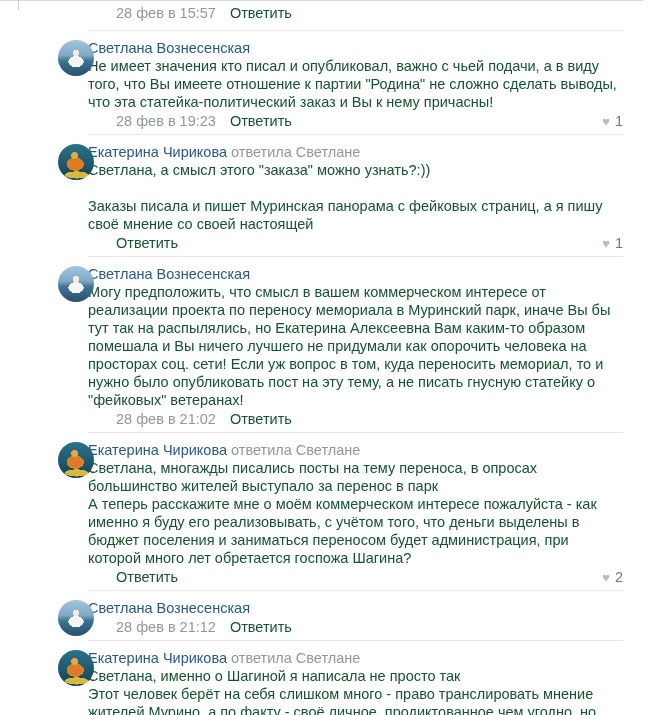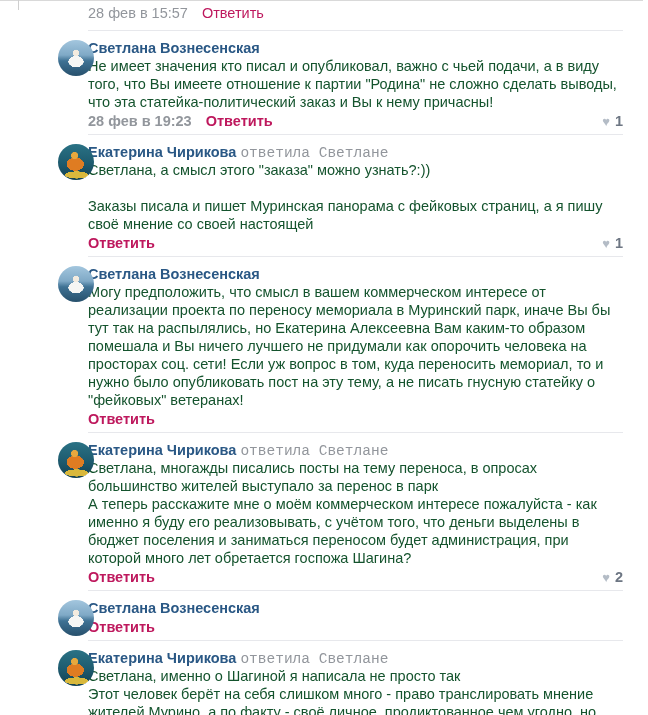--- a/index.html
+++ b/index.html
@@ -9,23 +9,23 @@
     font-family:"Liberation Sans",sans-serif;
     font-size:14.5px;color:#1c1c1e;
   }
   .top-line{position:absolute;top:0;left:0;width:643px;height:1px;background:#d9d9d9;}
   .notch{position:absolute;top:0;left:18px;width:1px;height:10px;background:#cfcfcf;}
 
   .feed{position:absolute;top:0;left:0;width:648px;}
 
   .pfooter{padding:4px 25px 0 88px;}
 
-  .footer-row{display:flex;align-items:center;height:19px;line-height:19px;}
+  .footer-row{display:flex;align-items:center;height:19px;line-height:19px;margin-left:28px;}
   .time{color:#92969c;margin-right:14px;cursor:pointer;}
-  .reply{color:#be185d;cursor:pointer;}
+  .reply{color:#14532d;cursor:pointer;}
   .likes{margin-left:auto;display:flex;align-items:center;color:#6d7683;cursor:pointer;}
   .heart{color:#b4bcc6;font-size:13px;margin-right:5px;line-height:19px;}
 
   .divider{height:1px;background:#e7e8ec;margin:7px 25px 0 88px;}
   .comment + .divider, .comment-divider{margin:3px 25px 0 88px;}
 
   .comment{position:relative;padding:8px 25px 0 88px;}
   .avatar{position:absolute;left:58px;top:9px;width:36px;height:36px;border-radius:50%;overflow:hidden;cursor:pointer;}
   .av-sveta{
     background:
@@ -34,24 +34,24 @@
       linear-gradient(180deg,#a3c6de 0%,#7fa9c6 42%,#3f7294 58%,#27506c 100%);
   }
   .av-katya{
     background:
       radial-gradient(circle at 46% 32%, #e7a83e 0 11%, rgba(0,0,0,0) 12%),
       radial-gradient(ellipse 34% 26% at 48% 56%, #df7c22 0 70%, rgba(0,0,0,0) 71%),
       radial-gradient(ellipse 46% 14% at 52% 86%, #d9b83c 0 70%, rgba(0,0,0,0) 71%),
       linear-gradient(180deg,#2a7285 0%,#1d5a6e 55%,#123f51 100%);
   }
   .chead{height:18px;line-height:18px;white-space:nowrap;}
-  .author{font-weight:bold;color:#2a5885;cursor:pointer;text-align:right;}
-  .replied{color:#92969c;cursor:pointer;font-family:Liberation Mono, monospace;}
+  .author{font-weight:normal;color:#2a5885;cursor:pointer;text-align:right;}
+  .replied{color:#92969c;cursor:pointer;}
   .ctext{line-height:18px;white-space:pre-line;color:#14532d;}
-  .cfooter{margin-top:1px;font-weight:bold;}
+  .cfooter{margin-top:1px;}
 </style>
 </head>
 <body>
 
 <div class="top-line"></div>
 <div class="notch"></div>
 
 <div class="feed">
 
   <div class="pfooter">
@@ -98,20 +98,21 @@
   </div>
   <div class="divider comment-divider"></div>
 
   <div class="comment">
     <div class="avatar av-sveta"></div>
     <div class="chead">
       <span class="author">Светлана Вознесенская</span>
     </div>
     <div class="ctext">Могу предположить, что смысл в вашем коммерческом интересе от реализации проекта по переносу мемориала в Муринский парк, иначе Вы бы тут так на распылялись, но Екатерина Алексеевна Вам каким-то образом помешала и Вы ничего лучшего не придумали как опорочить человека на просторах соц. сети! Если уж вопрос в том, куда переносить мемориал, то и нужно было опубликовать пост на эту тему, а не писать гнусную статейку о "фейковых" ветеранах!</div>
     <div class="footer-row cfooter">
+      <span class="time">28 фев в 21:02</span>
       <span class="reply">Ответить</span>
     </div>
   </div>
   <div class="divider comment-divider"></div>
 
   <div class="comment">
     <div class="avatar av-katya"></div>
     <div class="chead">
       <span class="author">Екатерина Чирикова</span>
       <span class="replied">ответила Светлане</span>
@@ -127,20 +128,21 @@
     </div>
   </div>
   <div class="divider comment-divider"></div>
 
   <div class="comment">
     <div class="avatar av-sveta"></div>
     <div class="chead">
       <span class="author">Светлана Вознесенская</span>
     </div>
     <div class="footer-row cfooter">
+      <span class="time">28 фев в 21:12</span>
       <span class="reply">Ответить</span>
     </div>
   </div>
   <div class="divider comment-divider"></div>
 
   <div class="comment">
     <div class="avatar av-katya"></div>
     <div class="chead">
       <span class="author">Екатерина Чирикова</span>
       <span class="replied">ответила Светлане</span>

